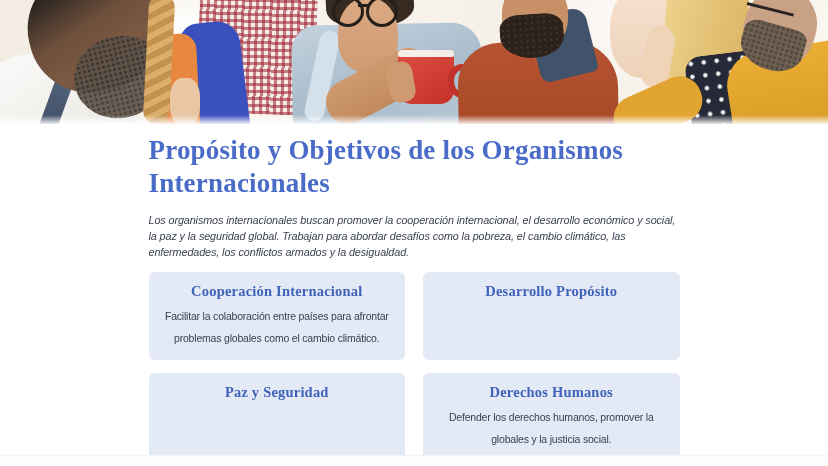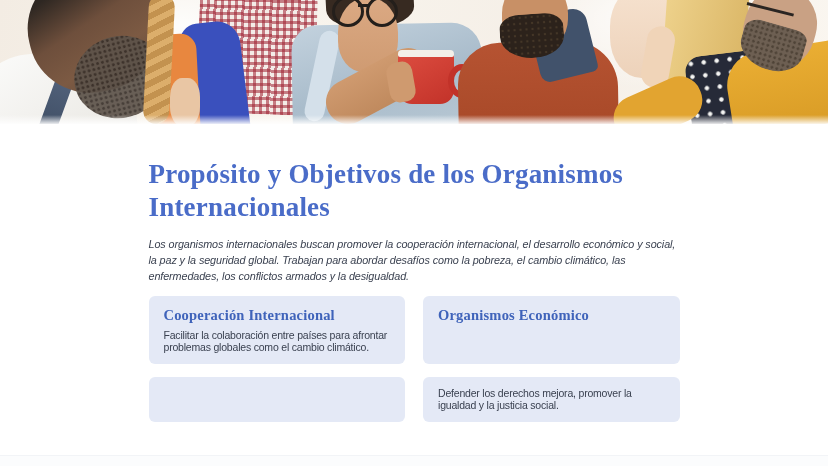--- a/index.html
+++ b/index.html
@@ -88,42 +88,42 @@
     background:#c9a184;transform:rotate(16deg);}
   .m7-glasses{left:748px;top:-6px;width:48px;height:14px;border-bottom:3px solid #2a2522;
     transform:rotate(14deg);}
   .m7-beard{left:740px;top:24px;width:64px;height:46px;border-radius:30% 24% 54% 60%;
     background-color:#6d5f52;
     background-image:radial-gradient(#4f4337 1px, transparent 1.6px);background-size:5px 5px;
     transform:rotate(16deg);}
   .hero-fade{left:0;right:0;bottom:0;height:9px;
     background:linear-gradient(rgba(255,255,255,0),rgba(255,255,255,.9));}
   
-  .content{width:531px;margin:12px auto;padding-top:22px;}
+  .content{width:531px;margin:0 auto;padding-top:10px;}
   h1{
     margin:0 0 12px 0;font-family:"Liberation Serif",serif;font-weight:600;
     font-size:27px;line-height:33px;letter-spacing:0.2px;
     color:var(--accent_blue,#4a6cc8);
   }
   .intro{
     margin:0 0 12px 0;font-size:10.8px;line-height:16px;letter-spacing:-0.1px;
     color:var(--text,#3a4150);
     font-style:italic;
   }
   .cards{display:grid;grid-template-columns:1fr 1fr;gap:13px 18px;}
   .card{
-    background:var(--card_bg,#e4e9f6);border-radius:6px;padding:10px 15px 11px 15px;
+    background:var(--card_bg,#e4e9f6);border-radius:6px;padding:10px 15px 11px 15px;text-align:center;
   }
   .card h2{
     margin:0 0 5px 0;font-family:"Liberation Serif",serif;font-weight:600;
     font-size:14.5px;line-height:18px;letter-spacing:0.2px;
     color:var(--card_title_blue,#3f63ba);
   }
   .card p{
-    margin:0;font-size:10.5px;line-height:12px;letter-spacing:-0.2px;
+    margin:0;font-size:10.5px;line-height:22px;letter-spacing:-0.2px;
     color:var(--text,#3a4150);
   }
   .footer-strip{
     position:absolute;left:0;bottom:0;width:828px;height:10px;
     background:#fbfcfd;border-top:1px solid #f2f4f7;
   }
 </style>
 </head>
 <body>
 
@@ -170,24 +170,26 @@
   <main class="content">
     <h1>Propósito y Objetivos de los Organismos Internacionales</h1>
     <p class="intro">Los organismos internacionales buscan promover la cooperación internacional, el desarrollo económico y social, la paz y la seguridad global. Trabajan para abordar desafíos como la pobreza, el cambio climático, las enfermedades, los conflictos armados y la desigualdad.</p>
 
     <div class="cards">
       <section class="card">
         <h2>Cooperación Internacional</h2>
         <p>Facilitar la colaboración entre países para afrontar problemas globales como el cambio climático.</p>
       </section>
       <section class="card">
-        <h2>Organismos Económico</h2>
+        <h2>Desarrollo Propósito</h2>
       </section>
       <section class="card">
+        <h2>Paz y Seguridad</h2>
       </section>
       <section class="card">
-        <p>Defender los derechos mejora, promover la igualdad y la justicia social.</p>
+        <h2>Derechos Humanos</h2>
+        <p>Defender los derechos humanos, promover la globales y la justicia social.</p>
       </section>
     </div>
   </main>
 
   <div class="footer-strip"></div>
 </div>
 
 </body></html>

